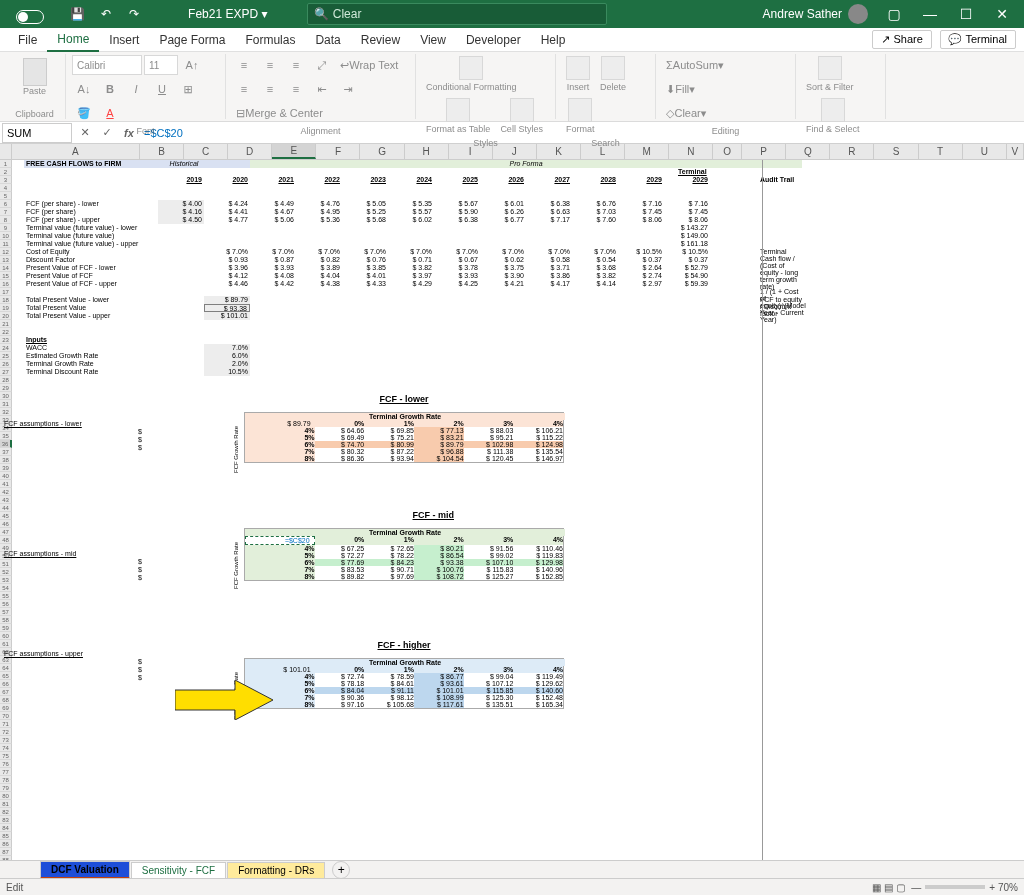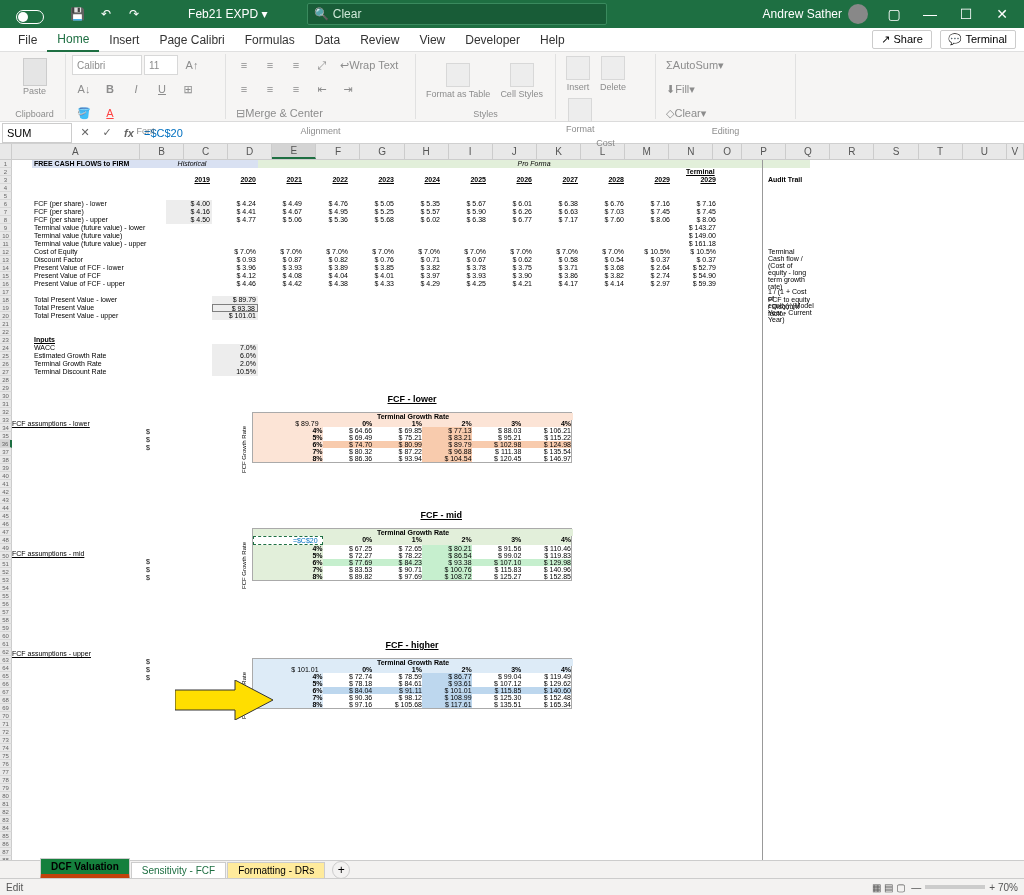--- a/index.html
+++ b/index.html
@@ -50,21 +50,21 @@
 .corner { width:12px; background:#e8e8e8; border-right:1px solid #ccc; }
 .ch { border-right:1px solid #ccc; text-align:center; color:#555; display:flex; align-items:center; justify-content:center; }
 .ch.sel { background:#d4d4d4; border-bottom:2px solid #1e6f42; }
 .cA{width:134px}.cB{width:46px}.cC{width:46px}.cD{width:46px}.cE{width:46px}.cF{width:46px}.cG{width:46px}.cH{width:46px}.cI{width:46px}.cJ{width:46px}.cK{width:46px}.cL{width:46px}.cM{width:46px}.cN{width:46px}.cO{width:30px}.cP{width:46px}.cQ{width:46px}.cR{width:46px}.cS{width:46px}.cT{width:46px}.cU{width:46px}.cV{width:18px}
 
 
 .grid-wrap { position:relative; height:700px; overflow:hidden; background:#fff; }
 .rownums { position:absolute; left:0; top:0; width:12px; background:#e8e8e8; }
 .rownum { height:8px; border-bottom:1px solid #d8d8d8; border-right:1px solid #ccc; font-size:6px; color:#666; text-align:center; line-height:8px; }
 .rownum.sel { background:#d4d4d4; border-right:2px solid #1e6f42; }
-.cells { position:absolute; left:12px; top:0;padding-left:20px; }
+.cells { position:absolute; left:4px; top:0;padding-left:20px; }
 .row { height:8px; display:flex; font-size:7px; line-height:8px; }
 .cell { overflow:hidden; white-space:nowrap; padding:0 2px; }
 .wA{width:134px}.wB{width:46px}.wC{width:46px}.wD{width:46px}.wE{width:46px}.wF{width:46px}.wG{width:46px}.wH{width:46px}.wI{width:46px}.wJ{width:46px}.wK{width:46px}.wL{width:46px}.wM{width:46px}.wN{width:46px}.wO{width:30px}
 .r { text-align:right; }
 .bold { font-weight:bold; }
 .u { text-decoration:underline; }
 .hdr-blue { background:#d9e1f2; }
 .hdr-green { background:#e2efda; }
 .shade { background:#ededed; }
 .boxed { border:1px solid #7f7f7f; }
@@ -80,21 +80,21 @@
 .sens-hl-g { background:#c6efce !important; }
 .sens-hl-p { background:#f8cbad !important; }
 .rot { writing-mode:vertical-rl; transform:rotate(180deg); font-size:6px; text-align:center; }
 
 
 .arrow { position:absolute; left:175px; top:520px; z-index:50; }
 
 
 .sheettabs { position:absolute; bottom:17px; left:0; right:0; height:18px; background:#f3f2f1; border-top:1px solid #ccc; display:flex; align-items:center; padding-left:40px; font-size:10px; }
 .stab { padding:2px 10px; border:1px solid #ccc; border-bottom:none; background:#fff; cursor:pointer; margin-right:1px; }
-.stab.active { background:#15803d; border-bottom:8px solid #c2410c; font-weight:bold;text-align:center; }
+.stab.active { background:#1d4ed8; border-bottom:2px solid #c2410c; font-weight:bold;text-align:center; }
 .stab.green { color:#1e6f42; }
 .stab.yellow { background:#ffeb9c; }
 .add-sheet { width:18px; height:18px; display:flex; align-items:center; justify-content:center; cursor:pointer; border:1px solid #ccc; border-radius:50%; margin-left:6px; font-size:12px; }
 
 
 .statusbar { position:absolute; bottom:0; left:0; right:0; height:17px; background:#f3f2f1; border-top:1px solid #ccc; display:flex; align-items:center; padding:0 6px; font-size:10px; color:#555; }
 .statusbar .spacer{flex:1}
 
 
 .vdivider { position:absolute; left:762px; top:0; width:1px; height:700px; background:#999; }
@@ -124,21 +124,21 @@
   <div class="win-btn">▢</div>
   <div class="win-btn">—</div>
   <div class="win-btn">☐</div>
   <div class="win-btn">✕</div>
 </div>
 
 <div class="menubar">
   <span class="tab">File</span>
   <span class="tab active">Home</span>
   <span class="tab">Insert</span>
-  <span class="tab">Page Calibri</span>
+  <span class="tab">Page Forma</span>
   <span class="tab">Formulas</span>
   <span class="tab">Data</span>
   <span class="tab">Review</span>
   <span class="tab">View</span>
   <span class="tab">Developer</span>
   <span class="tab">Help</span>
   <div class="right-actions">
     <span class="share-btn">↗ <span>Share</span></span>
     <span class="comments-btn">💬 <span>Terminal</span></span>
   </div>
@@ -188,20 +188,24 @@
       <div class="rb-btn">⇤</div>
       <div class="rb-btn">⇥</div>
       <div class="rb-btn">⊟ <span>Merge &amp; Center</span></div>
     </div>
     <div class="label">Alignment</div>
   </div>
   <div class="ribbon-group" style="width:140px">
     <div class="controls">
       <div class="big-btn">
           <div class="ic"></div>
+          <span>Conditional Formatting</span>
+        </div>
+      <div class="big-btn">
+          <div class="ic"></div>
           <span>Format as Table</span>
         </div>
       <div class="big-btn">
           <div class="ic"></div>
           <span>Cell Styles</span>
         </div>
     </div>
     <div class="label">Styles</div>
   </div>
   <div class="ribbon-group" style="width:100px">
@@ -212,29 +216,41 @@
         </div>
       <div class="big-btn">
           <div class="ic"></div>
           <span>Delete</span>
         </div>
       <div class="big-btn">
           <div class="ic"></div>
           <span>Format</span>
         </div>
     </div>
-    <div class="label">Cost</div>
+    <div class="label">Search</div>
   </div>
   <div class="ribbon-group" style="width:140px">
     <div class="controls" style="flex-direction:column;align-items:flex-start">
       <div class="rb-btn">Σ <span>AutoSum</span> ▾</div>
       <div class="rb-btn">⬇ <span>Fill</span> ▾</div>
       <div class="rb-btn">◇ <span>Clear</span> ▾</div>
     </div>
     <div class="label">Editing</div>
+  </div>
+  <div class="ribbon-group" style="width:90px">
+    <div class="controls">
+      <div class="big-btn">
+          <div class="ic"></div>
+          <span>Sort &amp; Filter</span>
+        </div>
+      <div class="big-btn">
+          <div class="ic"></div>
+          <span>Find &amp; Select</span>
+        </div>
+    </div>
   </div>
 </div>
 
 <div class="formulabar">
   <div class="namebox">SUM</div>
   <div class="fb-btn">✕</div>
   <div class="fb-btn">✓</div>
   <div class="fb-btn fx">fx</div>
   <div class="formula-input">=$C$20</div>
 </div>

